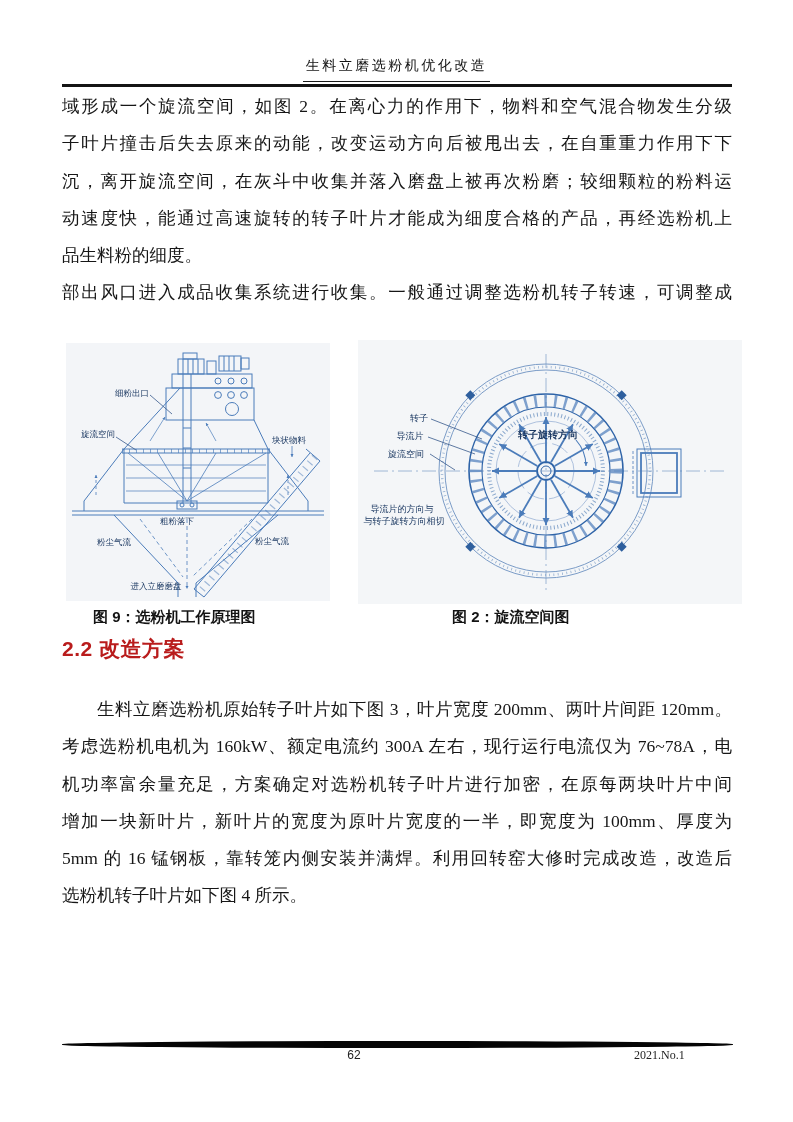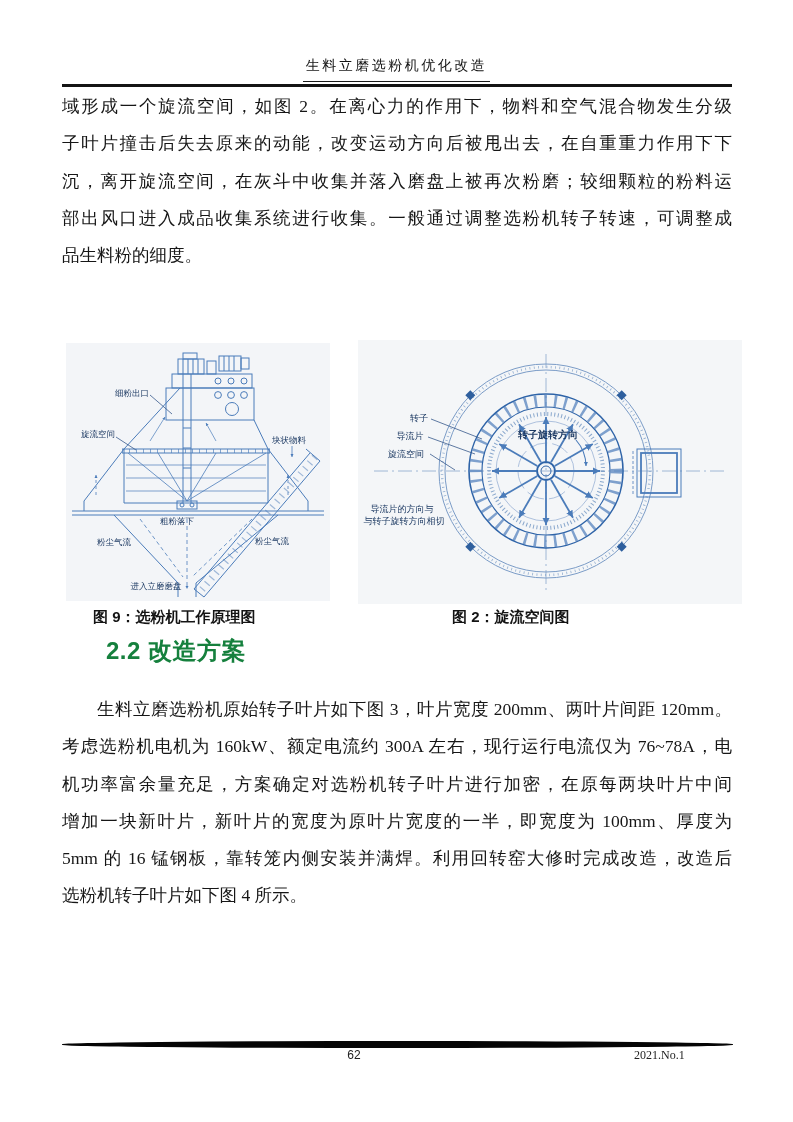--- a/index.html
+++ b/index.html
@@ -29,22 +29,22 @@
   .figsvg{position:absolute;display:block;}
   .figsvg text{font-family:"Liberation Serif","DejaVu Serif",serif;}
   .caption{
     position:absolute;top:608px;font-size:15px;font-weight:bold;color:#141414;
     font-family:"Liberation Sans","DejaVu Sans",sans-serif;white-space:nowrap;
   }
   .caption1{left:93px;}
   .caption2{left:452px;}
   
   .section-heading{
-    position:absolute;top:635px;left:62px;font-size:24px;font-weight:bold;color:#15803d;
-    font-family:"Liberation Sans","DejaVu Sans",sans-serif;letter-spacing:0.5px;margin-left:44px;
+    position:absolute;top:635px;left:62px;font-size:21px;font-weight:bold;color:#b91c1c;
+    font-family:"Liberation Sans","DejaVu Sans",sans-serif;letter-spacing:0.5px;
   }
   
   .footer-bar{position:absolute;top:1041px;left:62px;width:671px;height:6.5px;background:#050505;border-radius:50%;}
   .footer-page{
     position:absolute;top:1048px;left:0;width:708px;text-align:center;
     font-size:12px;color:#222;font-family:"Liberation Sans","DejaVu Sans",sans-serif;
   }
   .footer-issue{
     position:absolute;top:1048px;left:634px;font-size:12px;color:#222;
     font-family:Liberation Serif, serif;
@@ -57,22 +57,23 @@
 
   <div class="header-title-row">
     <span class="header-title">生料立磨选粉机优化改造</span>
   </div>
   <div class="header-rule"></div>
 
   <div class="para para1">
     <div class="jline">域形成一个旋流空间，如图 2。在离心力的作用下，物料和空气混合物发生分级</div>
     <div class="jline">子叶片撞击后失去原来的动能，改变运动方向后被甩出去，在自重重力作用下下</div>
     <div class="jline">沉，离开旋流空间，在灰斗中收集并落入磨盘上被再次粉磨；较细颗粒的粉料运</div>
+    <div class="jline">动速度快，能通过高速旋转的转子叶片才能成为细度合格的产品，再经选粉机上</div>
+    <div class="jline last">品生料粉的细度。</div>
     <div class="jline">部出风口进入成品收集系统进行收集。一般通过调整选粉机转子转速，可调整成</div>
-    <div class="jline last">品生料粉的细度。</div>
   </div>
 
   <svg class="figsvg" style="left:66px;top:343px;" width="264" height="258" viewBox="0 0 264 258">
     <defs>
       <marker id="ar1" markerWidth="7" markerHeight="7" refX="4" refY="2" orient="auto">
         <path d="M0,0 L4,2 L0,4 Z" fill="#4b7cba"></path>
       </marker>
     </defs>
     <rect x="0" y="0" width="264" height="258" fill="#f3f5f8"></rect>
     <g stroke="#4b7cba" fill="none" stroke-width="1">

